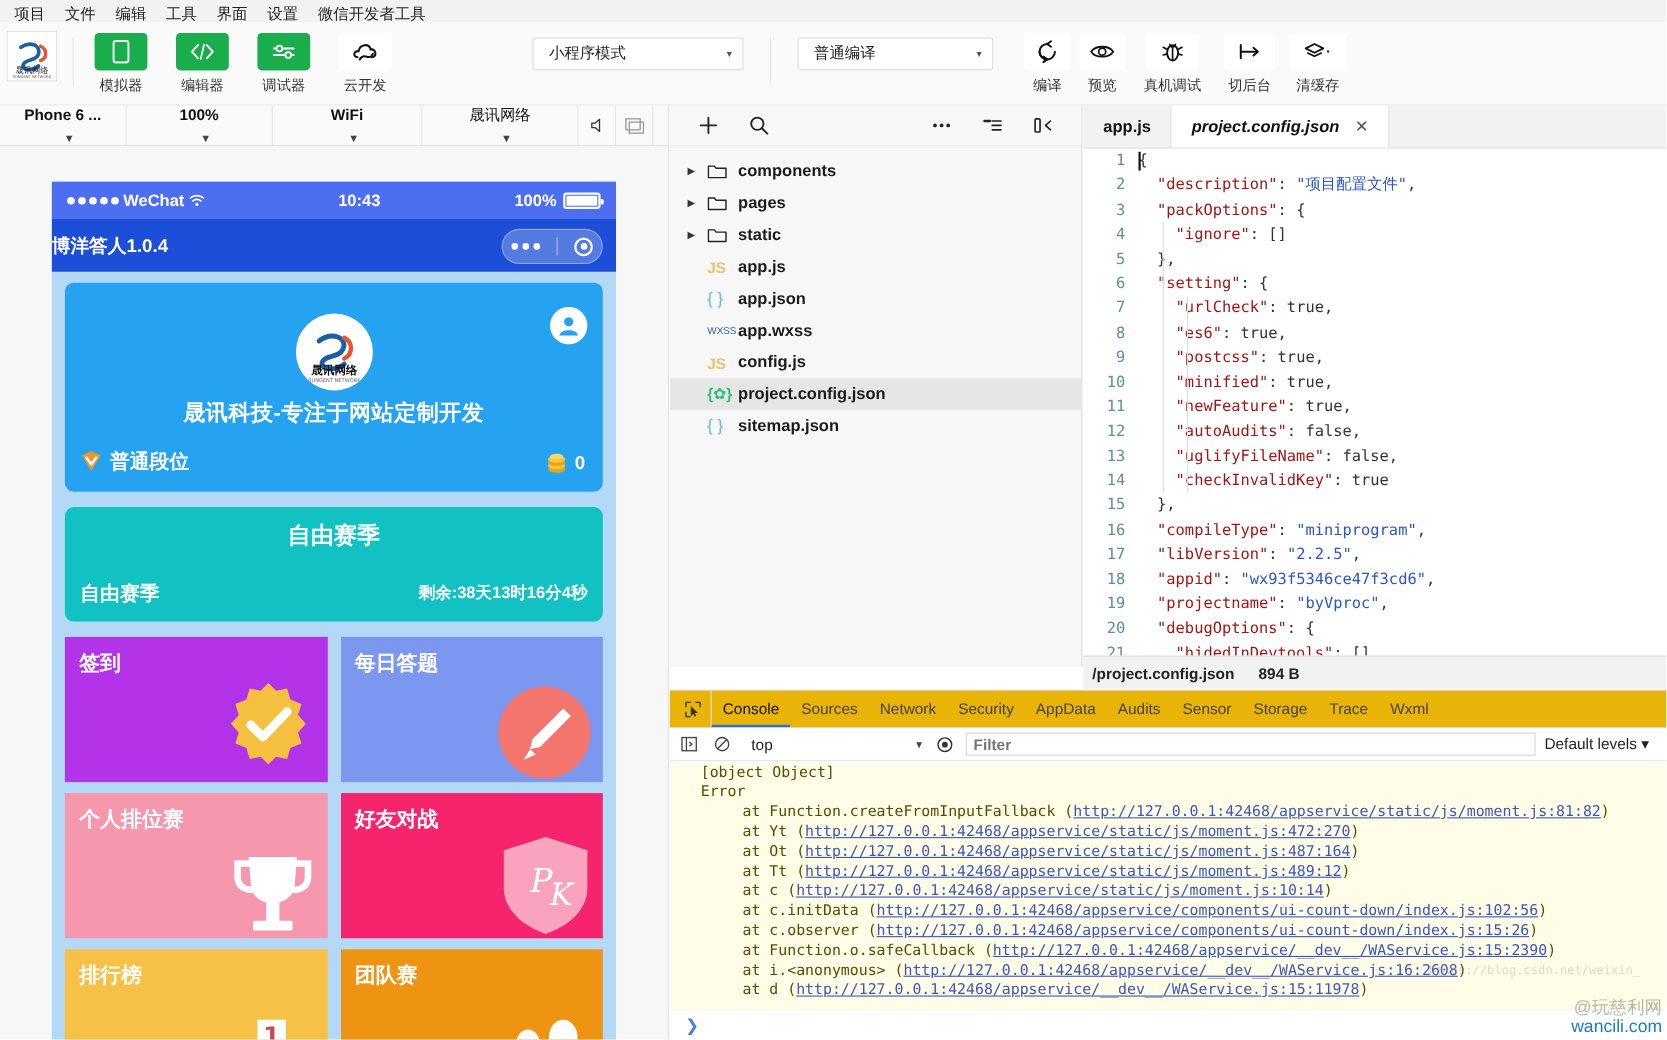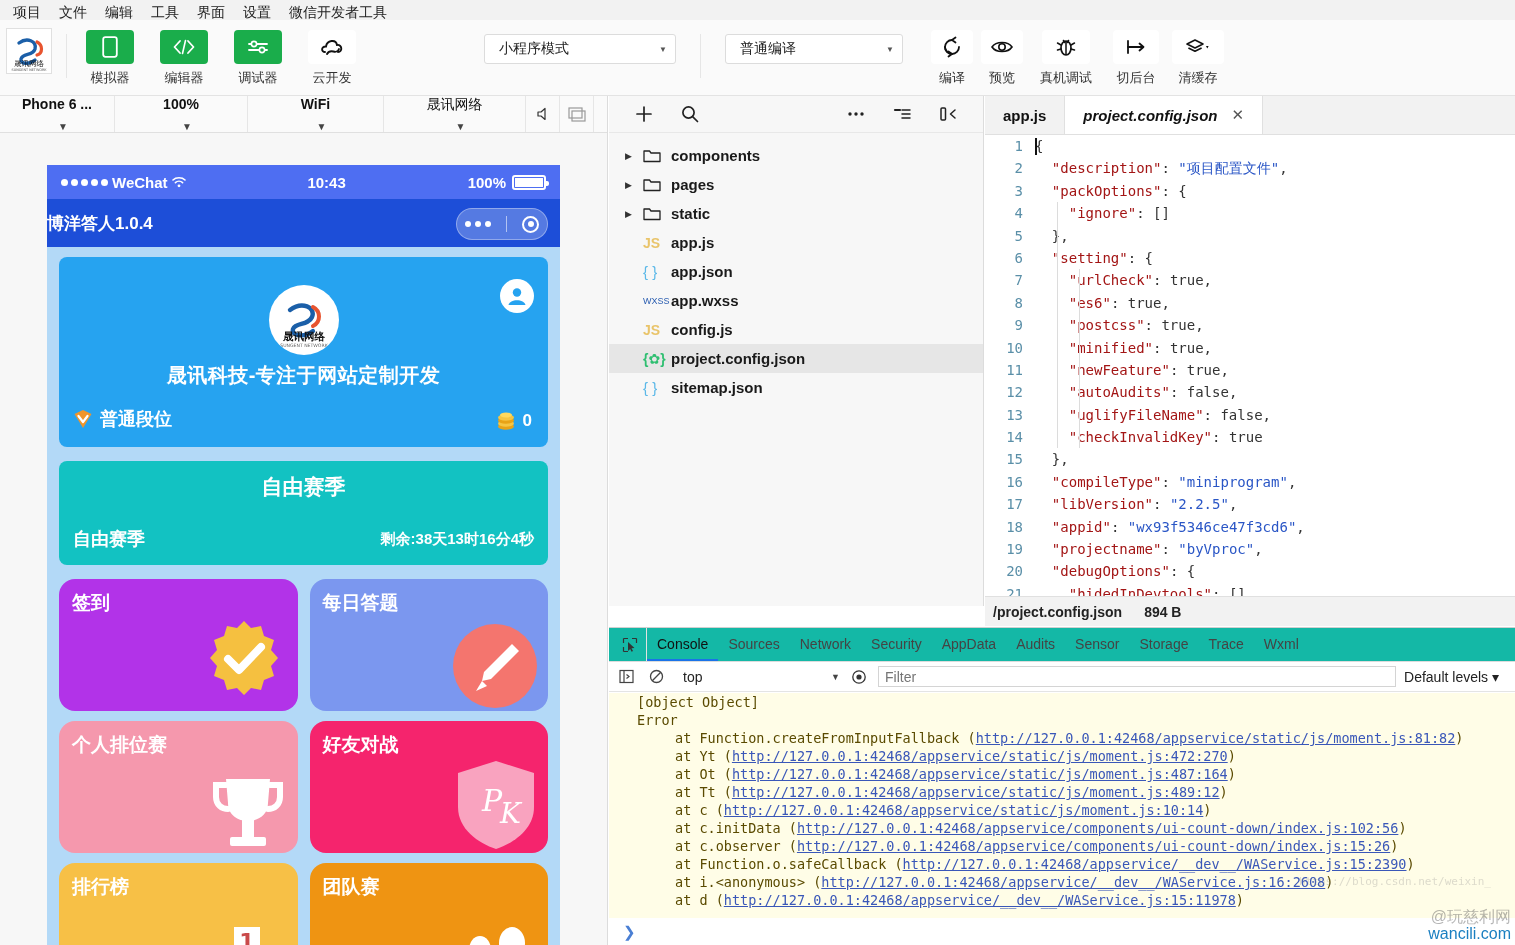--- a/index.html
+++ b/index.html
@@ -147,21 +147,21 @@
     text-align: center; color: #fff; font-size: 21px; font-weight: bold; padding-top: 12px;
   }
   .season .s-sub {
     position: absolute; left: 14px; bottom: 14px; color: #fff; font-size: 18px; font-weight: bold;
   }
   .season .s-count {
     position: absolute; right: 14px; bottom: 16px; color: #fff; font-size: 15px; font-weight: bold;
   }
 
   .grid { margin: 14px 12px 0 12px; display: grid; grid-template-columns: 1fr 1fr; gap: 10px 12px; }
-  .tile { height: 132px; border-radius: 16px; position: relative; overflow: hidden; }
+  .tile { height: 132px; border-radius: 0; position: relative; overflow: hidden; }
   .tile .t-label { position: absolute; left: 13px; top: 11px; color: #fff; font-size: 19px; font-weight: bold; }
 
   
   .explorer {
     position: absolute; top: 96px; left: 609px; width: 375px; height: 510px;
     background: #f7f7f7; border-right: 1px solid #dcdcdc;
   }
   .exp-bar {
     height: 37px; border-bottom: 1px solid #e8e8e8; background: #f7f7f7;
     display: flex; align-items: center; padding: 0 12px; gap: 0;
@@ -212,21 +212,21 @@
     font-weight: bold; color: #222; gap: 22px;
   }
 
   
   .devtools {
     position: absolute; top: 627px; left: 609px; width: 906px; height: 318px;
     background: #fff; border-top: 1px solid #d0d0d0;
   }
   .dt-tabs {
     height: 34px; display: flex; align-items: stretch; border-bottom: 1px solid #dcdcdc;
-    background: #14b8a6; padding-left: 4px;
+    background: #eab308; padding-left: 4px;
   }
   .dt-inspect { width: 34px; display:flex; align-items:center; justify-content:center; border-right:1px solid #e2e2e2;}
   .dt-tab {
     display: flex; align-items: center; padding: 0 10px; font-size: 14px; color: #444;
     cursor: default; border-bottom: 2px solid transparent;
   }
   .dt-tab.active { color: #111; border-bottom: 2px solid #1a73e8; }
   .dt-filterbar {
     height: 30px; display: flex; align-items: center; gap: 8px;
     border-bottom: 1px solid #e4e4e4; padding: 0 6px; background: #fff;
@@ -234,20 +234,21 @@
   .dt-ic { width: 22px; height: 22px; display:flex;align-items:center;justify-content:center; cursor:default;}
   .ctx-sel {
     display: flex; align-items: center; justify-content: space-between;
     width: 165px; font-size: 14px; color: #222; padding-left: 8px; cursor: default;
   }
   .ctx-sel .caret { font-size: 9px; color: #444; }
   .filter-input {
     flex: 1; height: 21px; border: 1px solid #d4d4d4; background:#fff;
     font-size: 14px; color: #9a9a9a; padding: 0 6px; line-height: 19px;
     font-family: "Liberation Sans", sans-serif;
+    font-weight: bold;
   }
   .levels { font-size: 14px; color: #222; padding-right: 10px; cursor: default; white-space: nowrap;}
   .console-body {
     position: absolute; top: 65px; left: 0; width: 906px; height: 226px;
     background: #fffde7; overflow: hidden;
     font-family: "DejaVu Sans Mono", "Liberation Mono", monospace; font-size: 13.5px;
     color: #5a4a00; border-bottom: 1px solid #e8e0b0;
   }
   .console-body .cl { height: 18px; line-height: 18px; padding-left: 28px; white-space: pre; }
   .console-body .cl.ind { padding-left: 66px; }

